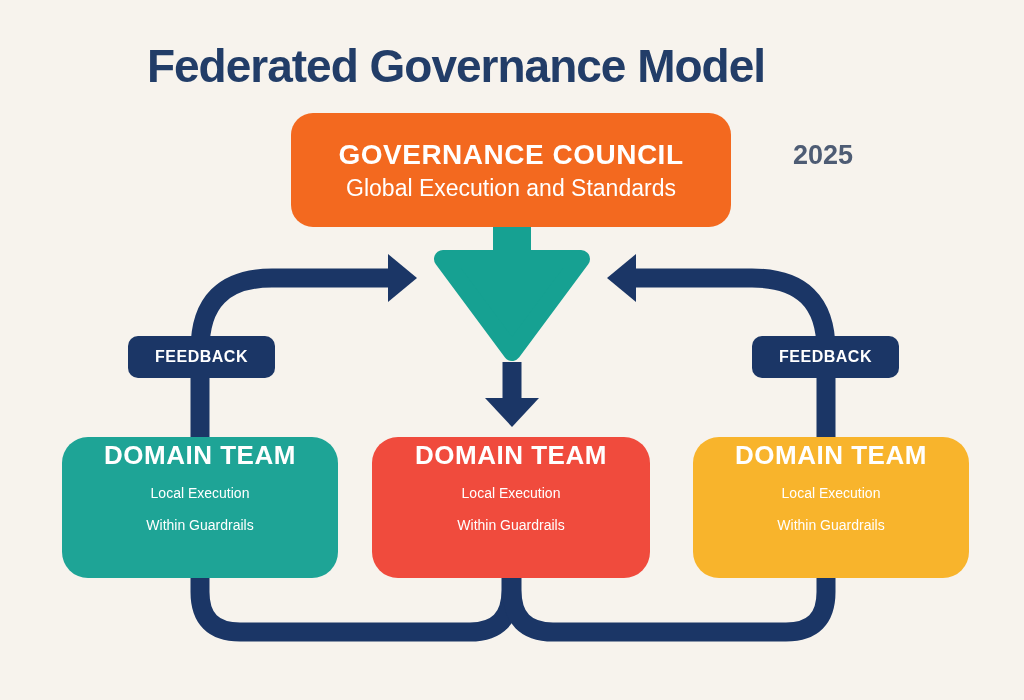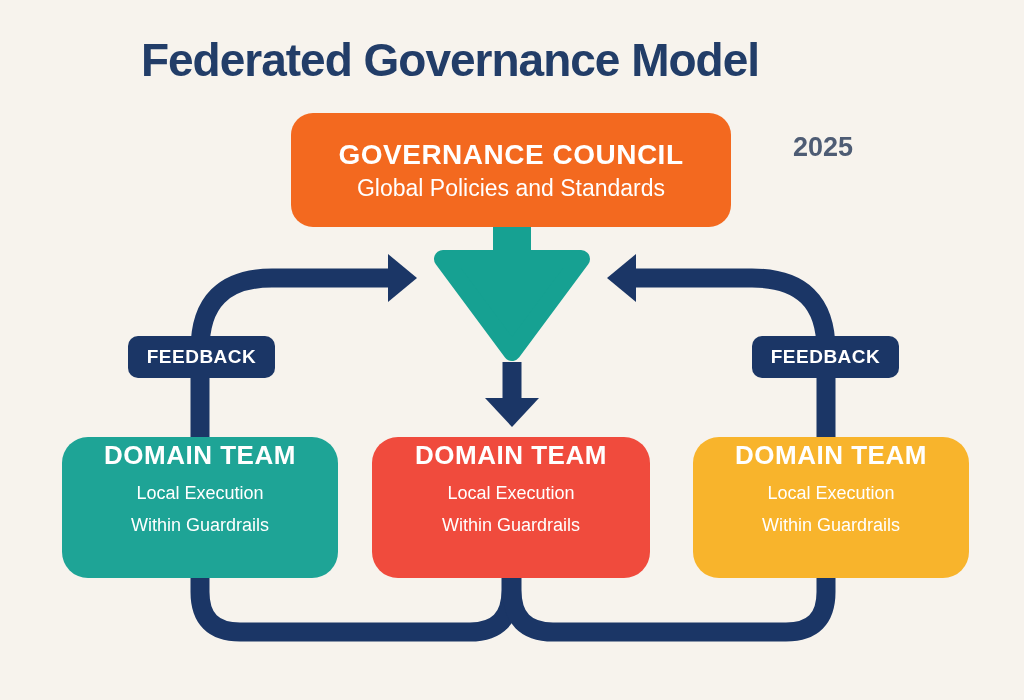--- a/index.html
+++ b/index.html
@@ -11,26 +11,26 @@
     font-family:"Liberation Sans", sans-serif;
   }
   .wires{position:absolute;left:0;top:0;width:1024px;height:700px;}
   .wire{stroke:#1b3666;stroke-width:19;fill:none;}
   .navy-fill{fill:#1b3666;}
   .teal-fill{fill:#16a192;}
   .teal-stroke{fill:#16a192;stroke:#16a192;stroke-width:18;stroke-linejoin:round;}
 
   .page-title{
     position:absolute;left:0;top:33px;width:900px;
-    text-align:center;margin:0;
+    text-align:center;margin:6px;
     font-size:46px;font-weight:800;letter-spacing:-1px;
     color:#223d68;
   }
   .year{
-    position:absolute;left:758px;top:132px;width:130px;
+    position:absolute;left:758px;top:140px;width:130px;
     text-align:center;
     font-size:27px;font-weight:bold;color:#4e5c74;
   }
   .council-box{
     position:absolute;left:291px;top:113px;width:440px;height:114px;
     background:#f3691f;border-radius:22px;
     display:flex;flex-direction:column;justify-content:center;align-items:center;
     color:#fff;
   }
   .council-title{font-size:28px;font-weight:bold;letter-spacing:0.5px;line-height:36px;}
@@ -38,36 +38,36 @@
 
   .policies-label{
     position:absolute;left:432px;top:264px;width:160px;
     text-align:center;
     font-size:21px;font-weight:bold;letter-spacing:1px;color:#ffffff;
   }
   .feedback-badge{
     position:absolute;top:336px;width:147px;height:42px;
     background:#1b3666;border-radius:10px;
     display:flex;align-items:center;justify-content:center;
-    color:#fff;font-size:19px;font-weight:bold;letter-spacing:0.5px;
+    color:#fff;font-size:16px;font-weight:bold;letter-spacing:0.5px;
   }
   .feedback-left{left:128px;}
   .feedback-right{left:752px;}
 
   .domain-box{
     position:absolute;top:437px;height:141px;
     border-radius:26px;
     display:flex;flex-direction:column;align-items:center;
     color:#fff;text-align:center;
   }
   .box-teal{left:62px;width:276px;background:#1ea496;}
   .box-red{left:372px;width:278px;background:#f04b3d;}
   .box-yellow{left:693px;width:276px;background:#f8b42c;}
   .domain-title{font-size:26px;font-weight:bold;letter-spacing:0.5px;line-height:36px;margin-bottom:4px;}
-  .domain-line{font-size:18px;font-weight:400;line-height:32px;}
+  .domain-line{font-size:14px;font-weight:400;line-height:32px;}
 </style>
 </head>
 <body>
 
 <div class="canvas">
 
   <svg class="wires" viewBox="0 0 1024 700" aria-hidden="true">
 
     <path class="wire" d="M 392 278 L 272 278 Q 200 278 200 350 L 200 592 Q 200 632 240 632 L 470 632 Q 511 632 511 590 L 511 560"></path>
 
@@ -82,21 +82,21 @@
     <path class="wire" d="M 512 362 L 512 401" stroke-width="20"></path>
     <polygon class="navy-fill" points="485,398 539,398 512,427"></polygon>
   </svg>
 
   <h1 class="page-title">Federated Governance Model</h1>
 
   <div class="year">2025</div>
 
   <div class="council-box">
     <div class="council-title">GOVERNANCE COUNCIL</div>
-    <div class="council-sub">Global Policies and Standards</div>
+    <div class="council-sub">Global Execution and Standards</div>
   </div>
 
 
   <div class="feedback-badge feedback-left">FEEDBACK</div>
   <div class="feedback-badge feedback-right">FEEDBACK</div>
 
   <div class="domain-box box-teal">
     <div class="domain-title">DOMAIN TEAM</div>
     <div class="domain-line">Local Execution</div>
     <div class="domain-line">Within Guardrails</div>

